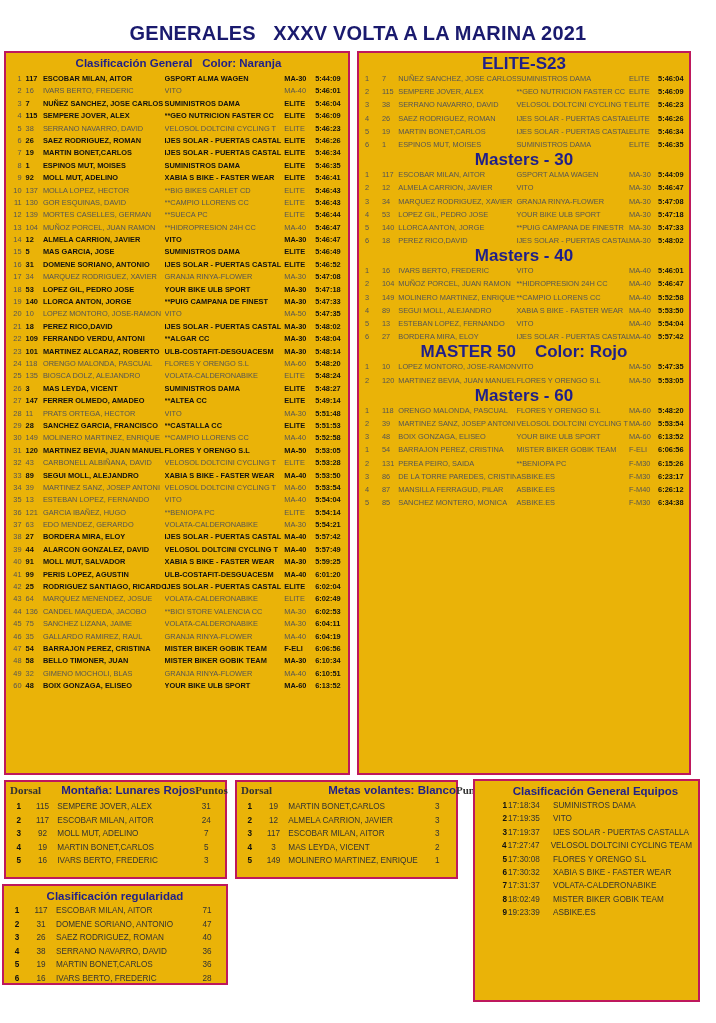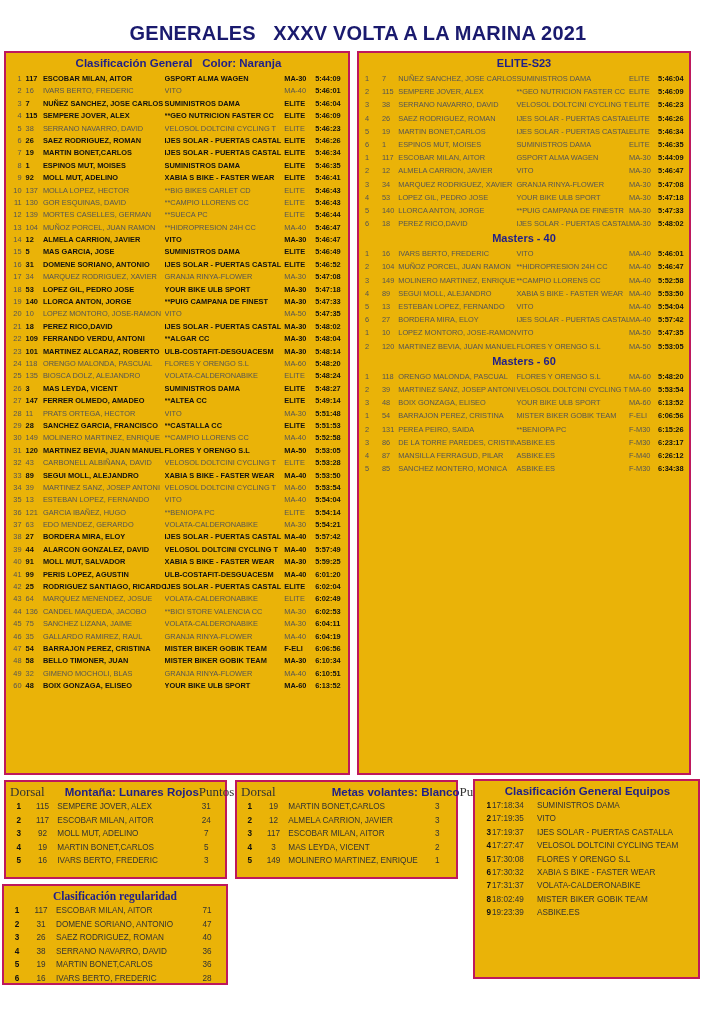--- a/index.html
+++ b/index.html
@@ -1,20 +1,20 @@
 <!DOCTYPE html>
 <html><head>
 <meta charset="utf-8">
 <style>
   html, body { margin:0; padding:0; background:#ffffff; }
   body { width:716px; height:1023px; position:relative; font-family:"Liberation Sans", sans-serif; color:#333; overflow:hidden; }
   .title { position:absolute; left:0; top:22px; width:716px; text-align:center; font-family:"Liberation Sans", sans-serif; font-weight:bold; font-size:20px; color:#1a1a6e; letter-spacing:0.2px; white-space:pre; }
   .box { position:absolute; border:2px solid #be185d; background:#eab308; box-sizing:border-box; }
   .box-head { text-align:center; font-weight:bold; color:#1f1f8a; font-size:11.5px; line-height:14px; white-space:pre; }
-  .sec-head { text-align:center; font-weight:bold; color:#1f1f8a; font-size:11px; line-height:17px; white-space:pre; }
+  .sec-head { text-align:center; font-weight:bold; color:#1f1f8a; font-size:17px; line-height:17px; white-space:pre; }
   .row { display:flex; font-size:7.4px; line-height:12.4px; height:12.4px; white-space:nowrap; color:#555; }
   .row.bold { font-weight:bold; color:#111; }
   .c-pos { width:13px; text-align:right; color:#555; font-weight:normal; }
   .c-dor { width:22px; padding-left:4px; box-sizing:border-box; }
   .c-name { width:126px; overflow:hidden; }
   .c-team { width:124px; overflow:hidden; }
   .c-cat { width:32px; }
   .c-time { width:34px; font-weight:bold; color:#111; }
   .row.normal .c-dor { font-weight:normal; }
   
@@ -24,21 +24,21 @@
   .rrow .c-name { width:130px; }
   .rrow .c-team { width:124px; }
   .rrow .c-cat { width:32px; }
   
   .srow { display:flex; font-size:8.2px; line-height:13.5px; height:13.5px; white-space:nowrap; color:#333; }
   .s-pos { width:18px; text-align:center; font-weight:bold; color:#111; }
   .s-dor { width:30px; text-align:center; }
   .s-name { width:136px; }
   .s-pts { width:30px; text-align:center; }
   .shead { display:flex; align-items:baseline; height:16px; white-space:nowrap; }
-  .shead .lbl { font-family:"Liberation Serif", serif; font-weight:normal; font-size:13px; color:#333; }
+  .shead .lbl { font-family:"Liberation Serif", serif; font-weight:bold; font-size:11px; color:#333; }
   .shead .ttl { font-weight:bold; font-size:11.5px; color:#1f1f8a;padding-left:14px; }
   .erow { display:flex; font-size:8.2px; line-height:13.4px; height:13.4px; white-space:nowrap; color:#333; }
   .e-pos { width:8px; font-weight:bold; color:#111; text-align:right; }
   .e-time { width:45px; padding-left:1px; }
   .e-team { flex:1; }
 </style>
 </head>
 <body>
 
 <div class="title">GENERALES   XXXV VOLTA A LA MARINA 2021</div>
@@ -496,20 +496,21 @@
         <div class="rrow">
           <span class="c-pos">6</span>
           <span class="c-dor">1</span>
           <span class="c-name">ESPINOS MUT, MOISES</span>
           <span class="c-team">SUMINISTROS DAMA</span>
           <span class="c-cat">ELITE</span>
           <span class="c-time">5:46:35</span>
         </div>
       </div>
       <div>
+        <div class="sec-head">Masters - 30</div>
         <div class="rrow">
           <span class="c-pos">1</span>
           <span class="c-dor">117</span>
           <span class="c-name">ESCOBAR MILAN, AITOR</span>
           <span class="c-team">GSPORT ALMA WAGEN</span>
           <span class="c-cat">MA-30</span>
           <span class="c-time">5:44:09</span>
         </div>
         <div class="rrow">
           <span class="c-pos">2</span>
@@ -597,20 +598,21 @@
         <div class="rrow">
           <span class="c-pos">6</span>
           <span class="c-dor">27</span>
           <span class="c-name">BORDERA MIRA, ELOY</span>
           <span class="c-team">IJES SOLAR - PUERTAS CASTAL</span>
           <span class="c-cat">MA-40</span>
           <span class="c-time">5:57:42</span>
         </div>
       </div>
       <div>
+        <div class="sec-head">MASTER 50    Color: Rojo</div>
         <div class="rrow">
           <span class="c-pos">1</span>
           <span class="c-dor">10</span>
           <span class="c-name">LOPEZ MONTORO, JOSE-RAMON</span>
           <span class="c-team">VITO</span>
           <span class="c-cat">MA-50</span>
           <span class="c-time">5:47:35</span>
         </div>
         <div class="rrow">
           <span class="c-pos">2</span>
@@ -767,21 +769,21 @@
       <div class="srow">
         <span class="s-pos">5</span>
         <span class="s-dor">149</span>
         <span class="s-name">MOLINERO MARTINEZ, ENRIQUE</span>
         <span class="s-pts">1</span>
       </div>
     </div>
 </div>
 
 <div class="box" style="left:2px; top:884px; width:226px; height:101px; padding:2px 4px 0 4px;">
-  <div class="box-head" style="line-height:16px;font-family:Liberation Serif, serif;">Clasificación regularidad</div>
+  <div class="box-head" style="line-height:16px;">Clasificación regularidad</div>
   <div id="reg-rows">
       <div class="srow">
         <span class="s-pos">1</span>
         <span class="s-dor">117</span>
         <span class="s-name">ESCOBAR MILAN, AITOR</span>
         <span class="s-pts">71</span>
       </div>
       <div class="srow">
         <span class="s-pos">2</span>
         <span class="s-dor">31</span>
@@ -808,21 +810,21 @@
       </div>
       <div class="srow">
         <span class="s-pos">6</span>
         <span class="s-dor">16</span>
         <span class="s-name">IVARS BERTO, FREDERIC</span>
         <span class="s-pts">28</span>
       </div>
     </div>
 </div>
 
-<div class="box" style="left:473px; top:779px; width:227px; height:200px; padding:2px 6px 0 8px;">
+<div class="box" style="left:473px; top:779px; width:227px; height:223px; padding:2px 6px 0 24px;">
   <div class="box-head" style="line-height:16px;">Clasificación General Equipos</div>
   <div id="eq-rows">
       <div class="erow">
         <span class="e-pos">1</span>
         <span class="e-time">17:18:34</span>
         <span class="e-team">SUMINISTROS DAMA</span>
       </div>
       <div class="erow">
         <span class="e-pos">2</span>
         <span class="e-time">17:19:35</span>

